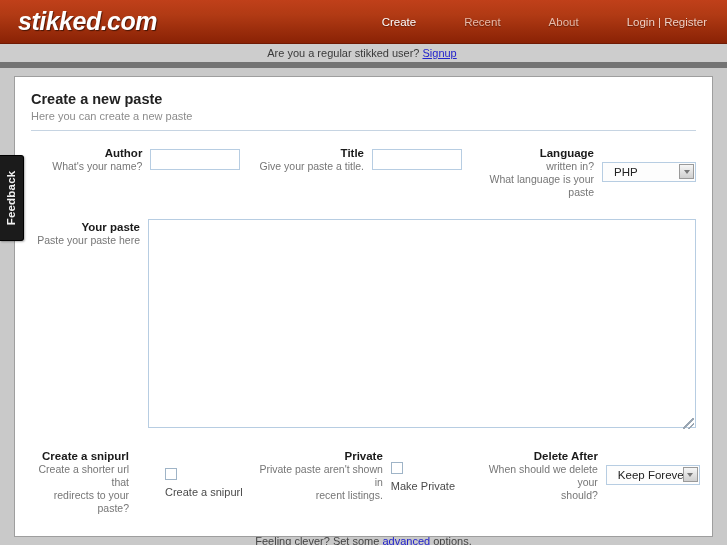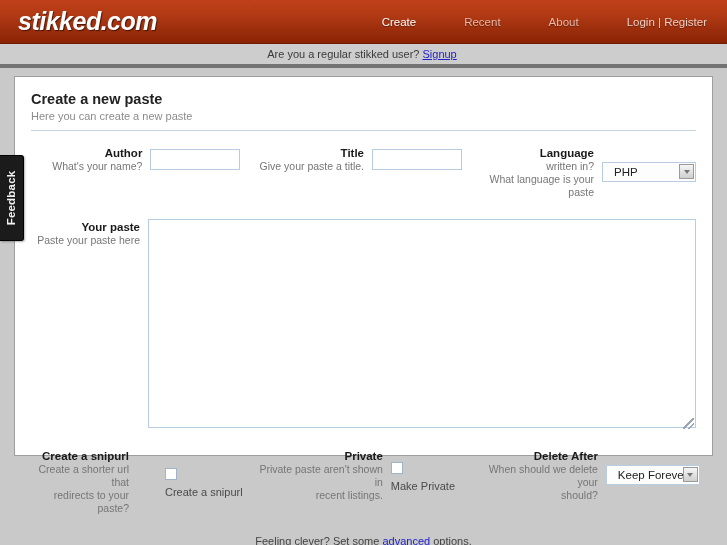--- a/index.html
+++ b/index.html
@@ -47,21 +47,21 @@
     text-shadow: 0 1px 1px rgba(0,0,0,0.4);
     white-space: nowrap;
   }
   .nav a.active { color: #ffffff; }
   .nav a.auth { color: #f0cfc3; padding-right: 0; }
 
   
   .notice {
     height: 24px;
     background: #cdcdcd;
-    border-bottom: 4px solid #737373;
+    border-bottom: 6px solid #737373;
     display: flex;
     align-items: center;
     justify-content: center;
     font-size: 11px;
     color: #3a3a3a;
   }
   .notice a {
     color: #2222cc;
     text-decoration: underline;
     margin: 0 3px;
@@ -94,21 +94,21 @@
   }
 
   
   .page {
     position: relative;
     padding: 8px 14px 0 14px;
   }
   .card {
     background: #ffffff;
     border: 1px solid #9e9e9e;
-    height: 380px;
+    height: 461px;
     padding: 14px 16px 0 16px;
     position: relative;
   }
   .card-title {
     font-size: 14.5px;
     font-weight: bold;
     color: #222;
     margin: 0 0 3px 0;
   }
   .card-sub {

